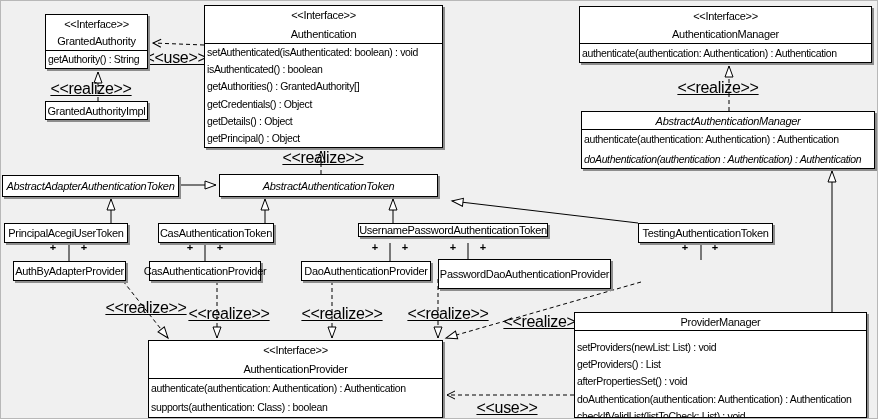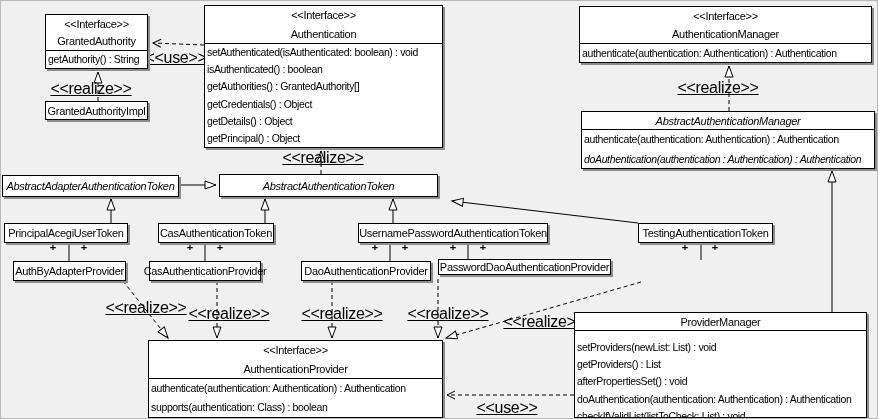--- a/index.html
+++ b/index.html
@@ -163,37 +163,37 @@
   <div class="uml-box namebox" style="left:218px;top:173px;width:219px;height:23px;">
     <span class="cname it">AbstractAuthenticationToken</span>
   </div>
 
   <div class="uml-box namebox" style="left:3px;top:222px;width:124px;height:20px;">
     <span class="cname">PrincipalAcegiUserToken</span>
   </div>
   <div class="uml-box namebox" style="left:157px;top:222px;width:116px;height:20px;">
     <span class="cname">CasAuthenticationToken</span>
   </div>
-  <div class="uml-box namebox" style="left:357px;top:222px;width:190px;height:20px;">
+  <div class="uml-box namebox" style="left:357px;top:222px;width:190px;height:14px;">
     <span class="cname">UsernamePasswordAuthenticationToken</span>
   </div>
   <div class="uml-box namebox" style="left:637px;top:222px;width:135px;height:20px;">
     <span class="cname">TestingAuthenticationToken</span>
   </div>
 
   <div class="uml-box namebox" style="left:12px;top:260px;width:113px;height:20px;">
     <span class="cname">AuthByAdapterProvider</span>
   </div>
   <div class="uml-box namebox" style="left:148px;top:260px;width:112px;height:20px;">
     <span class="cname">CasAuthenticationProvider</span>
   </div>
   <div class="uml-box namebox" style="left:300px;top:260px;width:130px;height:20px;">
     <span class="cname">DaoAuthenticationProvider</span>
   </div>
-  <div class="uml-box namebox" style="left:437px;top:258px;width:173px;height:16px;">
+  <div class="uml-box namebox" style="left:437px;top:258px;width:173px;height:30px;">
     <span class="cname">PasswordDaoAuthenticationProvider</span>
   </div>
 
   <div class="uml-box" style="left:147px;top:339px;width:295px;height:78px;">
     <div class="hdr" style="height:38px;">
       <span class="stereo">&lt;&lt;Interface&gt;&gt;</span>
       <span class="cname">AuthenticationProvider</span>
     </div>
     <div class="methods" style="height:38px;">
       <div class="m">authenticate(authentication: Authentication) : Authentication</div>

